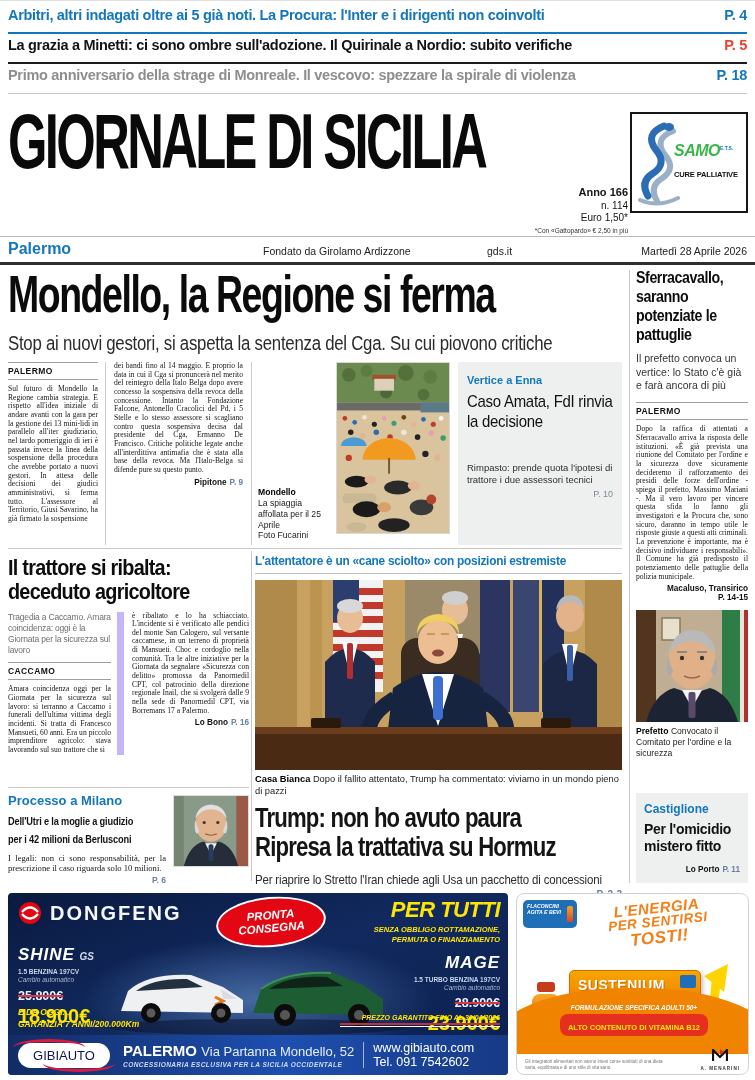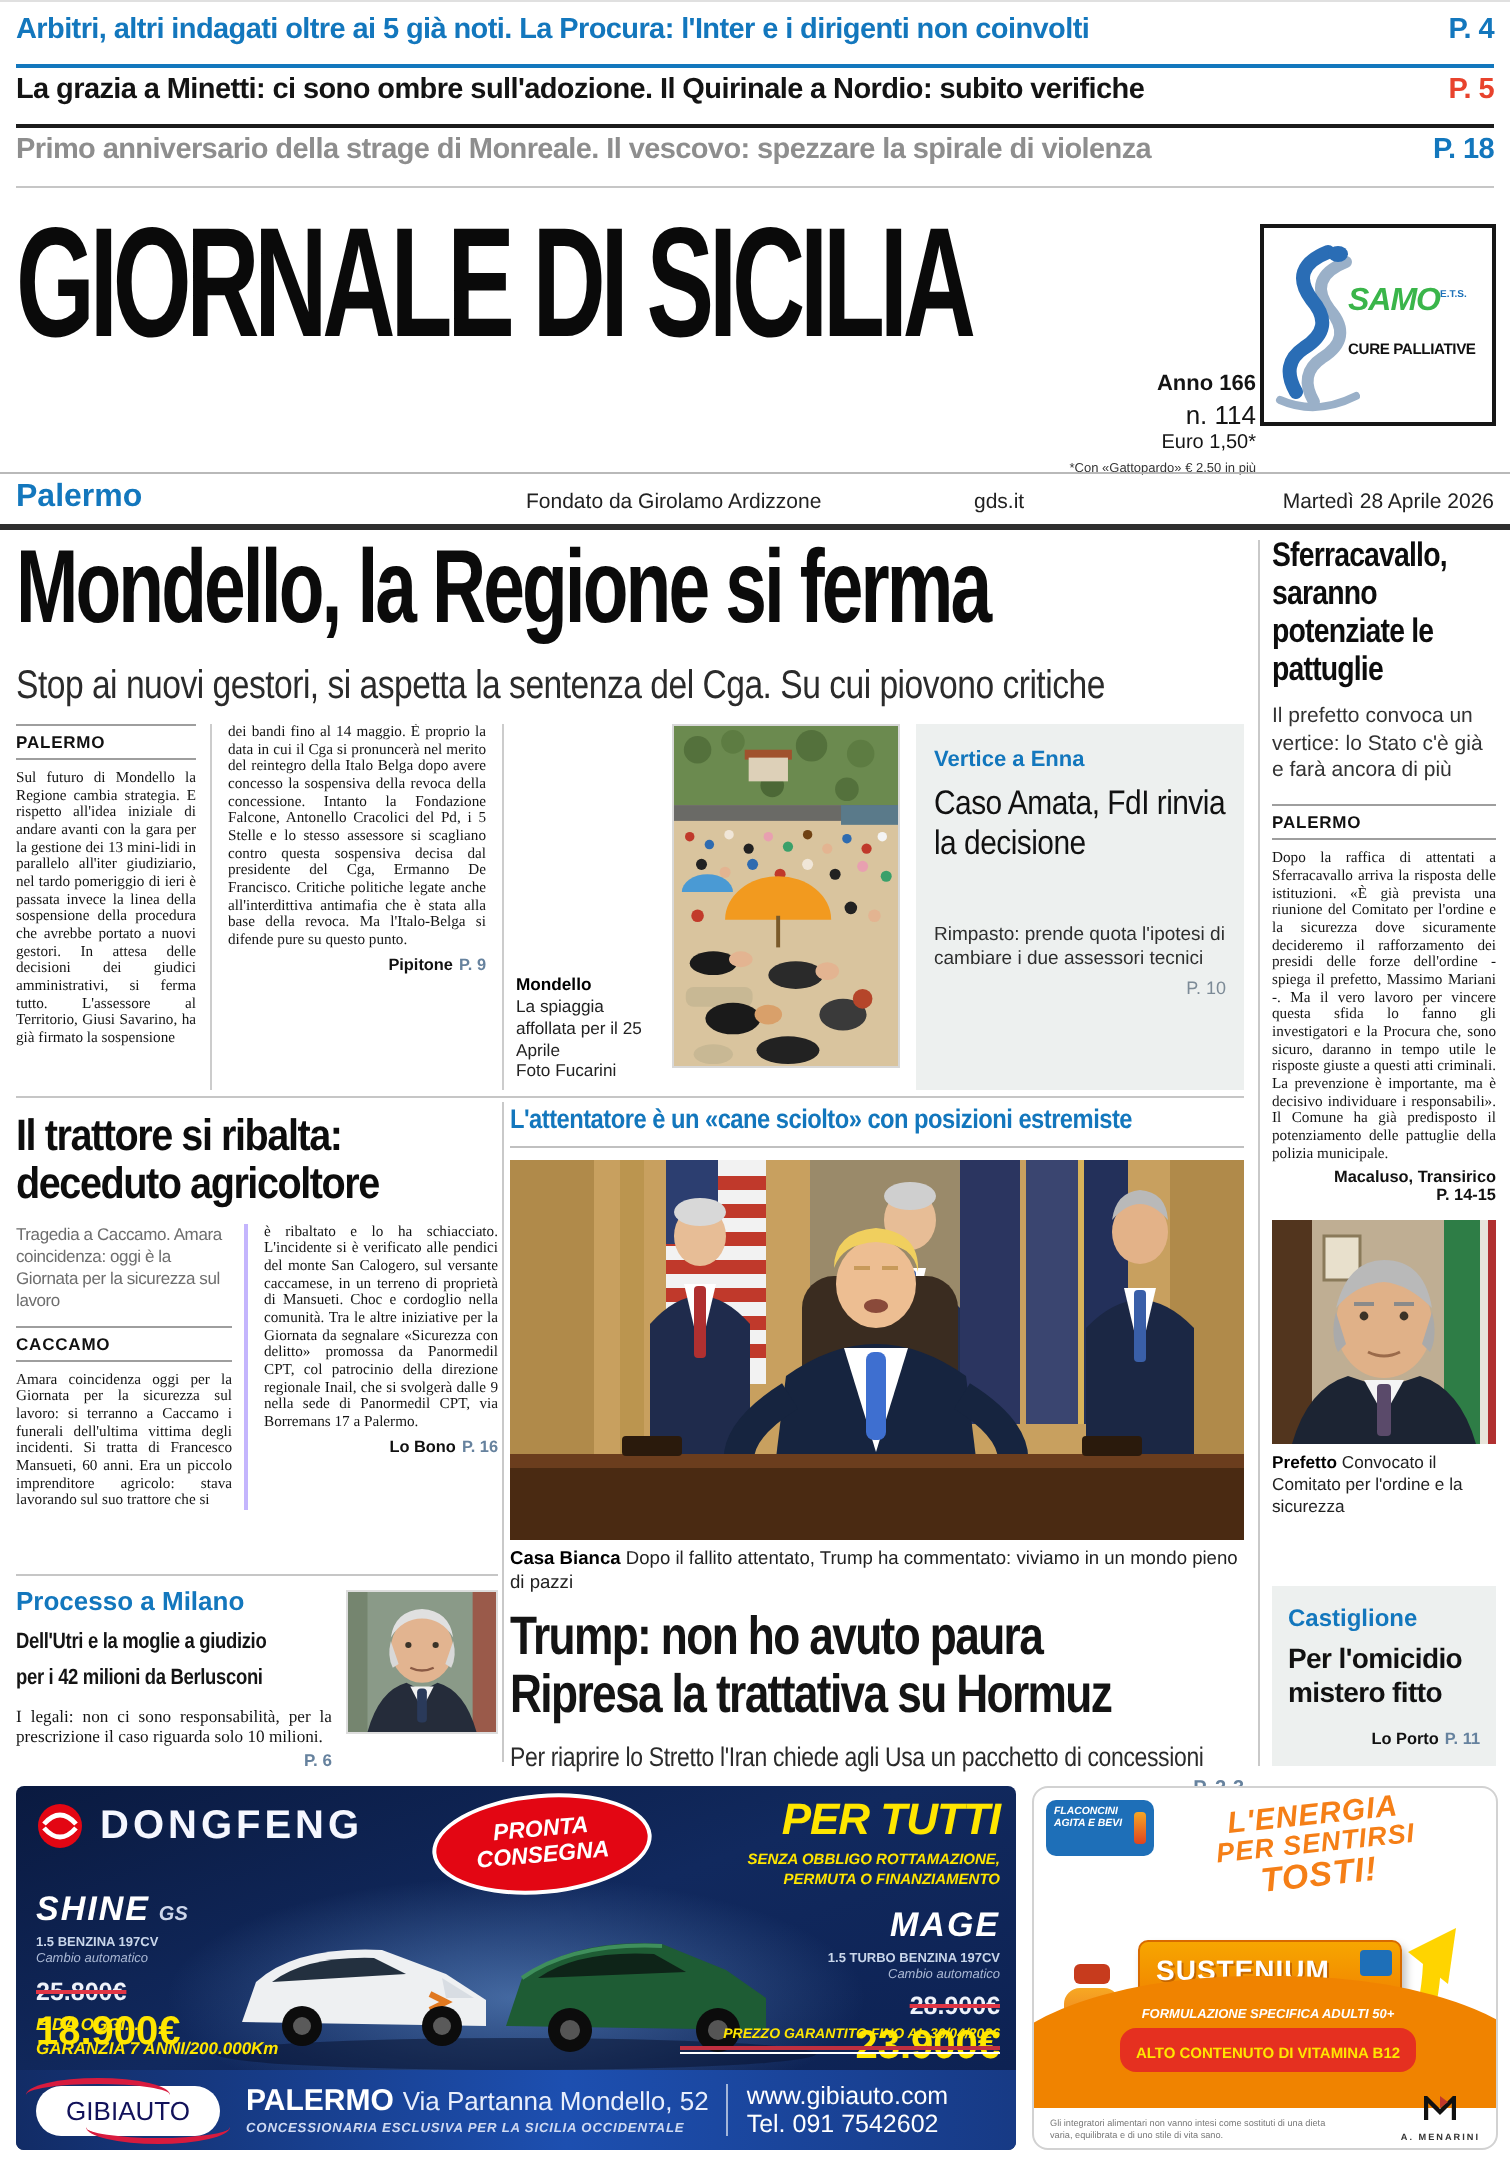--- a/index.html
+++ b/index.html
@@ -64,21 +64,21 @@
     <span>Primo anniversario della strage di Monreale. Il vescovo: spezzare la spirale di violenza</span>
     <span class="pg4">P. 18</span>
   </div>
   <div class="hr" style="top:93px;left:8px;width:739px;height:1px;background:#c6c6c6"></div>
 
   <div class="abs" style="left:8px;top:106px">
     <span class="mast">GIORNALE DI SICILIA</span>
   </div>
   <div class="abs" style="left:470px;top:186px;width:158px;text-align:right;line-height:1.25">
     <div style="font-size:11px;font-weight:bold">Anno 166</div>
-    <div style="font-size:13px">n. 114</div>
+    <div style="font-size:10px">n. 114</div>
     <div style="font-size:10px">Euro 1,50*</div>
     <div style="font-size:6.5px;color:#333;margin-top:2px">*Con «Gattopardo» € 2,50 in più</div>
   </div>
 
   <div class="abs" style="left:630px;top:112px;width:118px;height:101px;border:2px solid #161616;background:#fff;box-sizing:border-box">
     <svg class="abs" style="left:2px;top:4px" width="46" height="88" viewBox="0 0 46 88">
       <path d="M34,10 Q14,18 26,34 Q38,48 22,58 Q10,66 18,80" stroke="#9ab0c8" stroke-width="6" fill="none" stroke-linecap="round" transform="translate(5,3)"></path>
       <path d="M30,8 Q10,16 22,32 Q34,46 18,56 Q6,64 14,78" stroke="#2a6db5" stroke-width="7" fill="none" stroke-linecap="round"></path>
       <ellipse cx="35" cy="9" rx="5" ry="4" fill="#2a6db5"></ellipse>
       <path d="M6,82 Q24,90 44,80" stroke="#9ab0c8" stroke-width="4" fill="none" stroke-linecap="round"></path>
@@ -176,32 +176,32 @@
           <circle cx="96" cy="138" r="5" fill="#b5452a"></circle>
         <ellipse cx="58" cy="164" rx="16" ry="7" fill="#222"></ellipse>
           <ellipse cx="20" cy="166" rx="10" ry="5" fill="#c8b894"></ellipse>
       </svg>
     </div>
     <div class="graybox" style="width:164px;margin-left:8px;padding:12px 9px;flex:0 0 auto">
       <div class="bkick" style="font-size:11px">Vertice a Enna</div>
       <div style="margin-top:6px">
         <span style="display:inline-block;width:166px;transform:scaleX(.88);transform-origin:left top;font-size:17px;font-weight:400;letter-spacing:-0.3px;line-height:1.18;color:#111">Caso Amata, FdI rinvia la decisione</span>
       </div>
-      <div style="font-size:9.5px;color:#2e2e2e;line-height:1.3;margin-top:30px">Rimpasto: prende quota l'ipotesi di cambiare i due assessori tecnici</div>
+      <div style="font-size:9.5px;color:#2e2e2e;line-height:1.3;margin-top:30px">Rimpasto: prende quota l'ipotesi di trattore i due assessori tecnici</div>
       <div style="text-align:right;font-size:9px;color:#7c8a96;font-weight:normal;margin-top:2px">P. 10</div>
     </div>
   </div>
   <div class="hr" style="top:548px;left:8px;width:614px;height:1px;background:#c6c6c6"></div>
 
   <div class="abs" style="left:8px;top:556px;width:241px">
     <div>
       <span style="display:inline-block;width:268px;transform:scaleX(.9);transform-origin:left top;font-size:22px;font-weight:bold;letter-spacing:-0.8px;line-height:1.08;color:#0d0d0d">Il trattore si ribalta: deceduto agricoltore</span>
     </div>
     <div class="flexrow" style="margin-top:8px;max-height:165px;overflow:hidden">
-      <div style="width:116px;border-right:2px solid #c4b5fd;padding-right:6px;box-sizing:border-box;flex:0 0 auto">
+      <div style="width:116px;border-right:7px solid #c4b5fd;padding-right:6px;box-sizing:border-box;flex:0 0 auto">
         <div style="font-size:8.5px;color:#6e6e6e;line-height:1.32;letter-spacing:-0.2px;margin-bottom:6px">Tragedia a Caccamo. Amara coincidenza: oggi è la Giornata per la sicurezza sul lavoro</div>
         <div class="kick">CACCAMO</div>
         <div class="sb">Amara coincidenza oggi per la Giornata per la sicurezza sul lavoro: si terranno a Caccamo i funerali dell'ultima vittima degli incidenti. Si tratta di Francesco Mansueti, 60 anni. Era un piccolo imprenditore agricolo: stava lavorando sul suo trattore che si</div>
       </div>
       <div style="width:125px;padding-left:8px;box-sizing:border-box;flex:0 0 auto">
         <div class="sb">è ribaltato e lo ha schiacciato. L'incidente si è verificato alle pendici del monte San Calogero, sul versante caccamese, in un terreno di proprietà di Mansueti. Choc e cordoglio nella comunità. Tra le altre iniziative per la Giornata da segnalare «Sicurezza con delitto» promossa da Panormedil CPT, col patrocinio della direzione regionale Inail, che si svolgerà dalle 9 nella sede di Panormedil CPT, via Borremans 17 a Palermo.</div>
         <div class="byl">
           <span>Lo Bono</span><span class="pg">P. 16</span>
         </div>
       </div>

